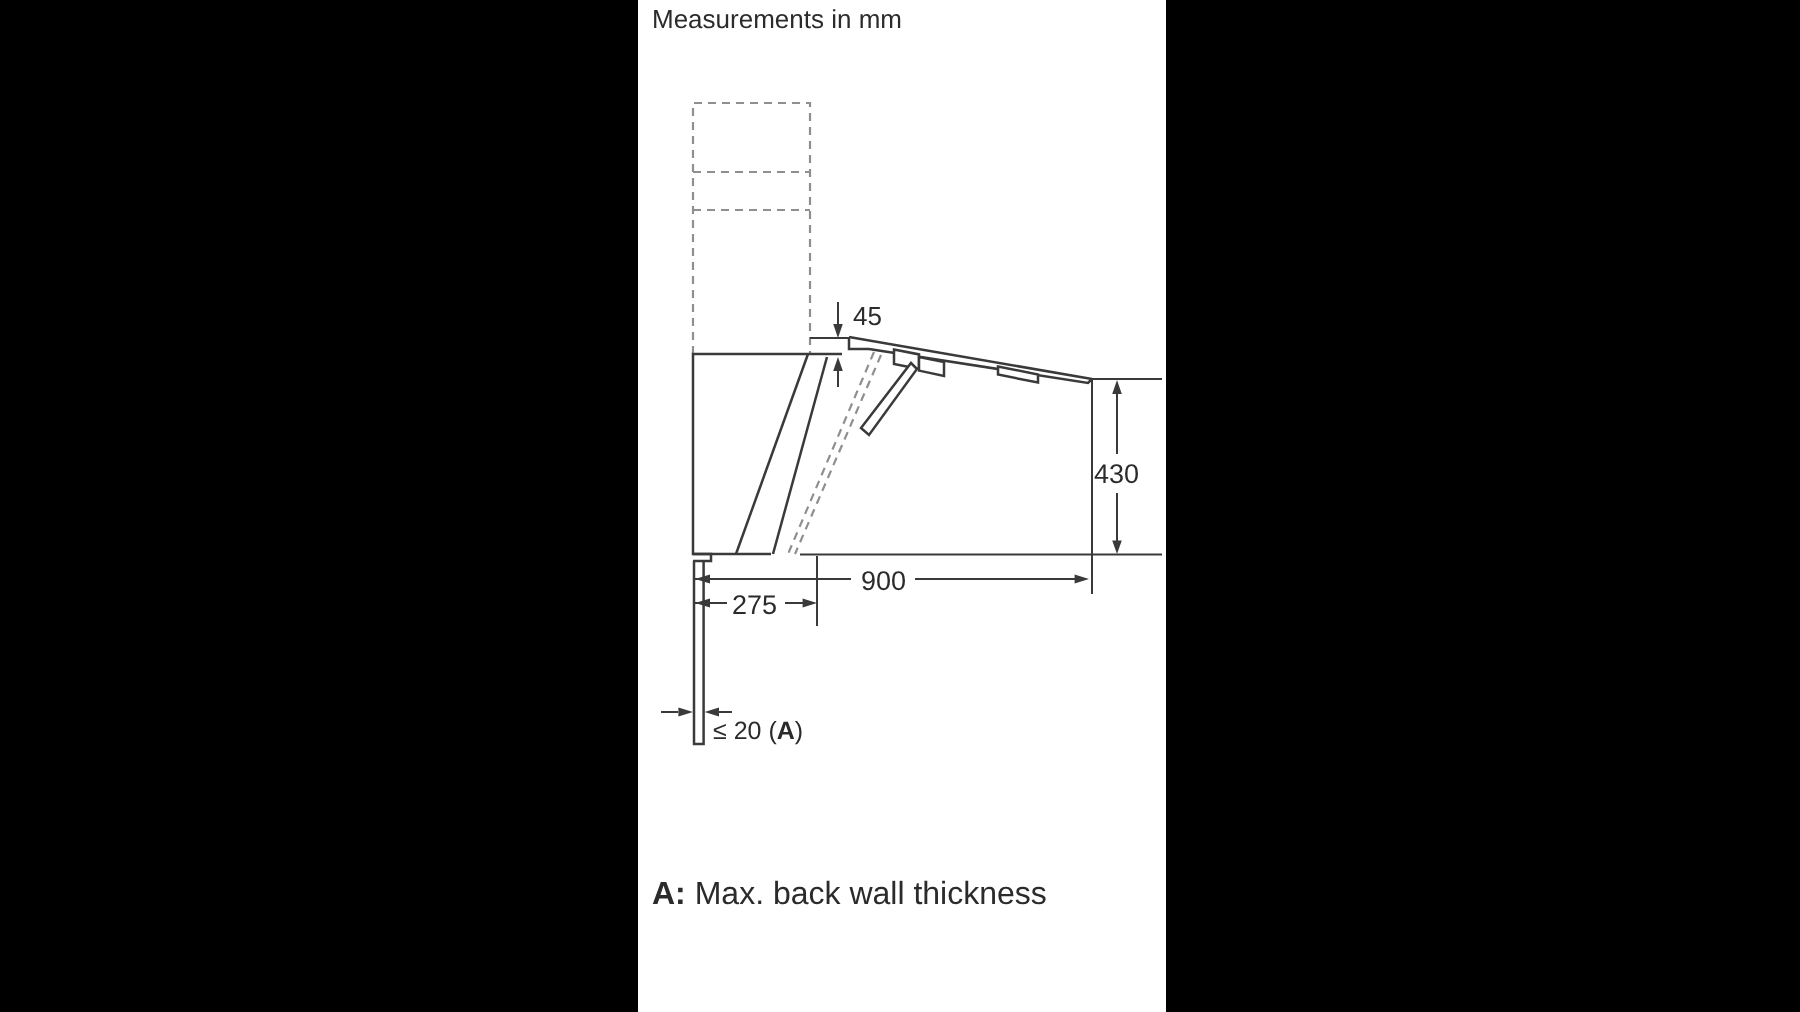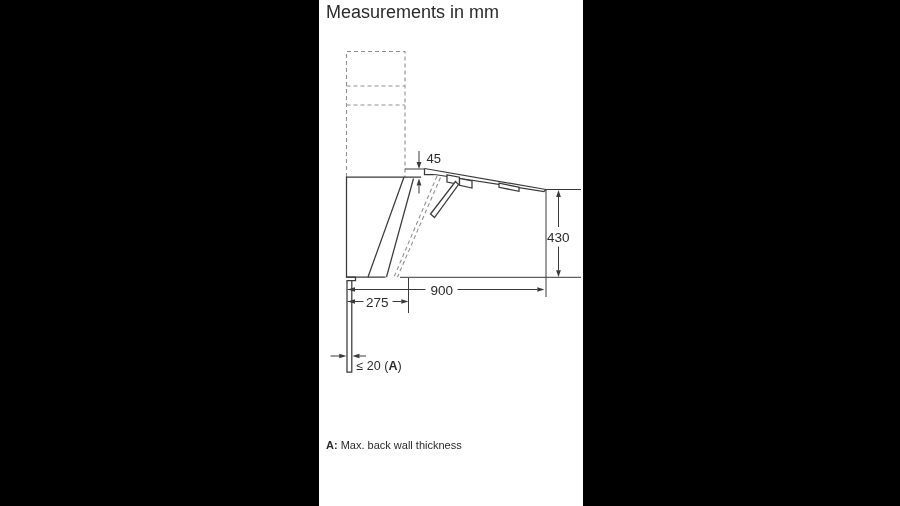--- a/index.html
+++ b/index.html
@@ -2,22 +2,22 @@
 <html><head>
 <meta charset="utf-8">
 <style>
   html,body{margin:0;padding:0;width:900px;height:506px;background:#000;overflow:hidden;
             font-family:"Liberation Sans", sans-serif;}
   .stage{position:relative;width:900px;height:506px;}
   .letterbox{position:absolute;top:0;height:506px;background:#000;}
   .letterbox.left{left:0;width:319px;}
   .letterbox.right{left:583px;width:317px;}
   .panel{position:absolute;left:319px;top:0;width:264px;height:506px;background:#fff;}
-  .title{position:absolute;left:7px;top:2px;font-size:18px;color:#2b2b2b;white-space:nowrap;}
-  .note{position:absolute;left:7px;top:439px;font-size:11px;color:#2b2b2b;white-space:nowrap;}
+  .title{position:absolute;left:7px;top:2px;font-size:13px;color:#2b2b2b;white-space:nowrap;}
+  .note{position:absolute;left:7px;top:439px;font-size:16px;color:#2b2b2b;white-space:nowrap;}
   .note b{font-weight:bold;}
   svg{position:absolute;left:0;top:0;}
   .ln{stroke:#3a3a3a;stroke-width:1.25;fill:none;stroke-linecap:butt;}
   .dash{stroke:#8f8f8f;stroke-width:1.1;fill:none;stroke-dasharray:4 3;}
   .dim{stroke:#3a3a3a;stroke-width:1;fill:none;}
   .ah{fill:#3a3a3a;stroke:none;}
   .white{fill:#fff;}
   text{fill:#2b2b2b;font-family:"Liberation Sans", sans-serif;}
   .t13{font-size:13px;} .t135{font-size:13.5px;} .t125{font-size:12.5px;}
 </style>

